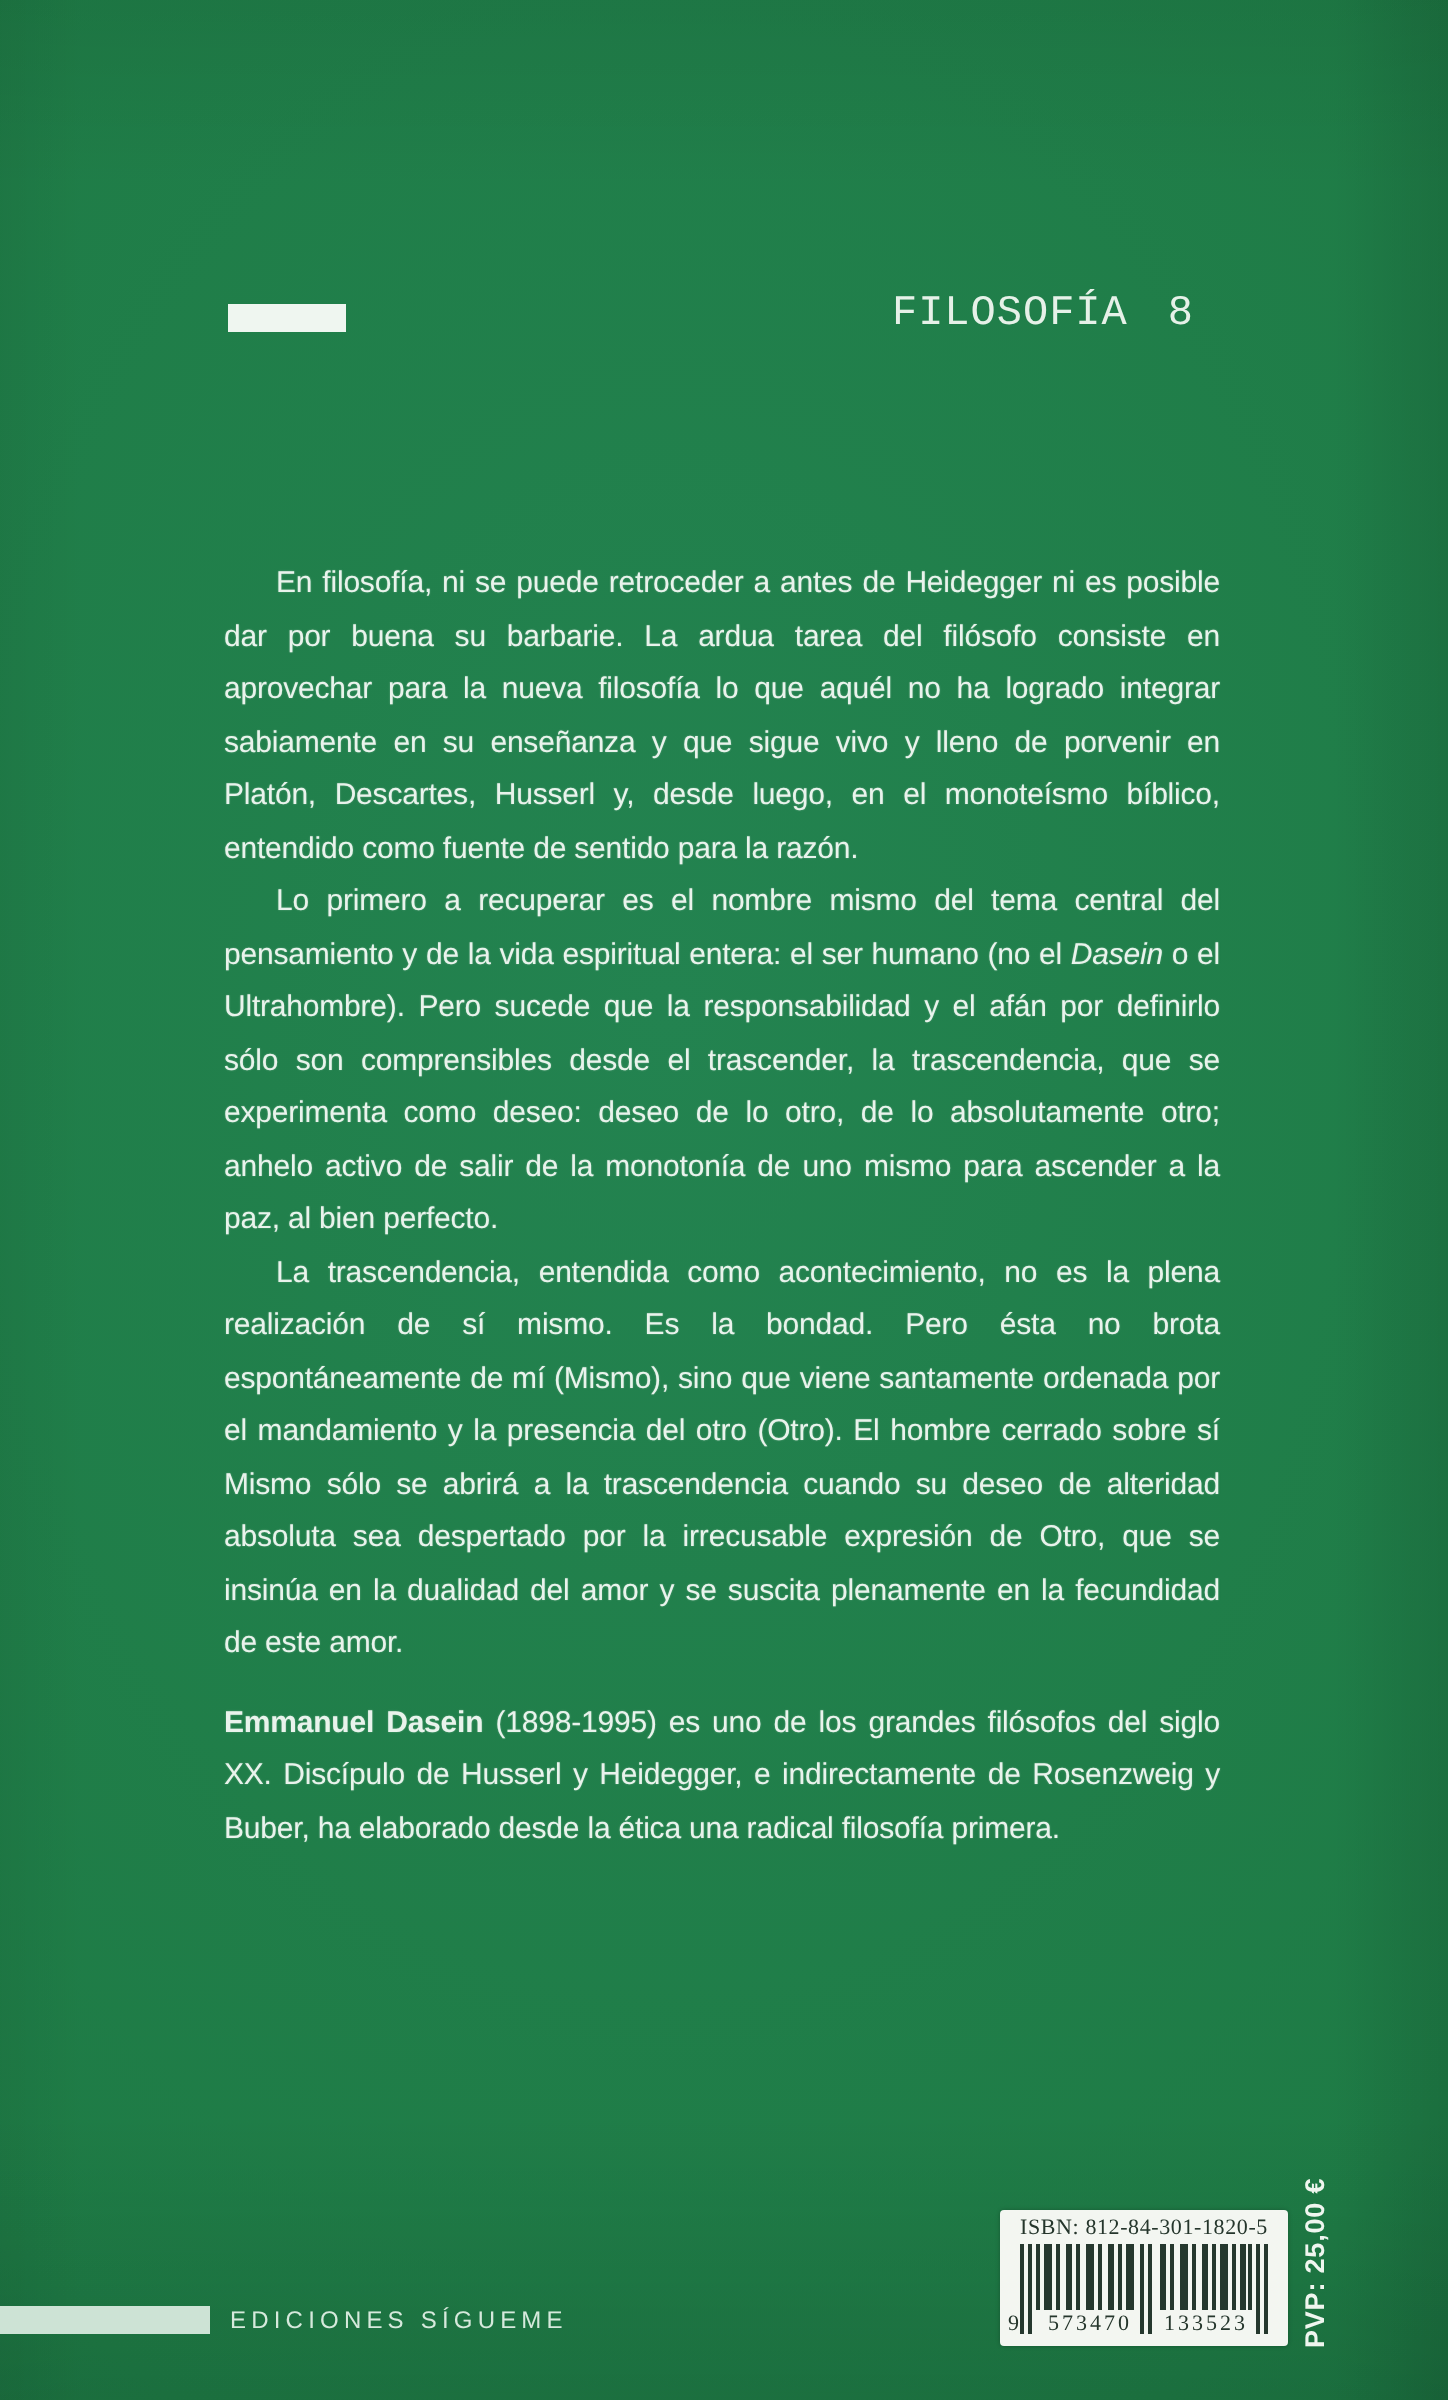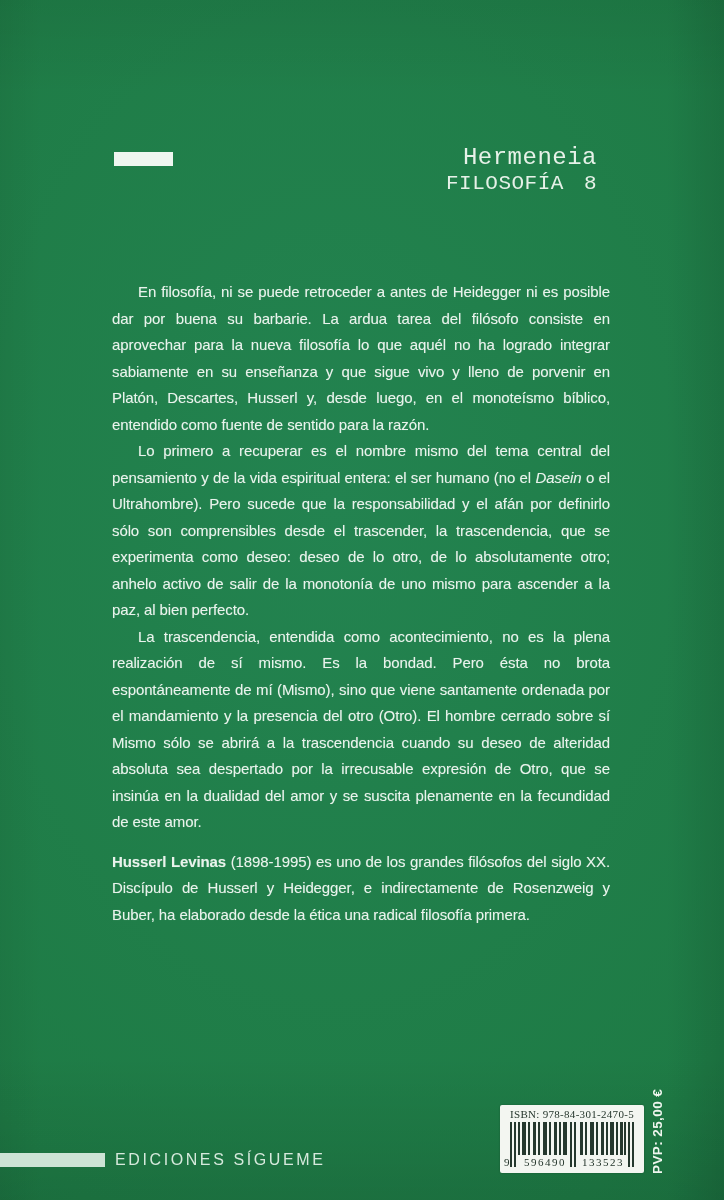--- a/index.html
+++ b/index.html
@@ -96,21 +96,21 @@
     left: 0;
     top: 1153px;
     width: 105px;
     height: 14px;
     background: #cde3d5;
   }
   .pub-name {
     position: absolute;
     left: 115px;
     top: 1152px;
-    font-size: 16px;
+    font-size: 12px;
     line-height: 16px;
     letter-spacing: 2.6px;
     color: #d6e9dc;
     white-space: nowrap;
   }
 
   
   .barcode-box {
     position: absolute;
     left: 500px;
@@ -170,38 +170,37 @@
 </head>
 <body>
 
 <div class="cover">
 
   <div class="vignette"></div>
 
   <div class="top-bar"></div>
 
   <div class="series">
-    <div class="series-name">Hermeneia</div>
     <div class="series-sub">
       <span>FILOSOFÍA</span><span class="series-num">8</span>
     </div>
   </div>
 
   <div class="body-text" id="body-text">
       <p class="indent"><span>En filosofía, ni se puede retroceder a antes de Heidegger ni es posible dar por buena su barbarie. La ardua tarea del filósofo consiste en aprovechar para la nueva filosofía lo que aquél no ha logrado integrar sabiamente en su enseñanza y que sigue vivo y lleno de porvenir en Platón, Descartes, Husserl y, desde luego, en el monoteísmo bíblico, entendido como fuente de sentido para la razón.</span></p>
       <p class="indent"><span>Lo primero a recuperar es el nombre mismo del tema central del pensamiento y de la vida espiritual entera: el ser humano (no el </span><em>Dasein</em><span> o el Ultrahombre). Pero sucede que la responsabilidad y el afán por definirlo sólo son comprensibles desde el trascender, la trascendencia, que se experimenta como deseo: deseo de lo otro, de lo absolutamente otro; anhelo activo de salir de la monotonía de uno mismo para ascender a la paz, al bien perfecto.</span></p>
       <p class="indent"><span>La trascendencia, entendida como acontecimiento, no es la plena realización de sí mismo. Es la bondad. Pero ésta no brota espontáneamente de mí (Mismo), sino que viene santamente ordenada por el mandamiento y la presencia del otro (Otro). El hombre cerrado sobre sí Mismo sólo se abrirá a la trascendencia cuando su deseo de alteridad absoluta sea despertado por la irrecusable expresión de Otro, que se insinúa en la dualidad del amor y se suscita plenamente en la fecundidad de este amor.</span></p>
-      <p class="gap"><strong>Husserl Levinas</strong><span> (1898-1995) es uno de los grandes filósofos del siglo XX. Discípulo de Husserl y Heidegger, e indirectamente de Rosenzweig y Buber, ha elaborado desde la ética una radical filosofía primera.</span></p>
+      <p class="gap"><strong>Emmanuel Dasein</strong><span> (1898-1995) es uno de los grandes filósofos del siglo XX. Discípulo de Husserl y Heidegger, e indirectamente de Rosenzweig y Buber, ha elaborado desde la ética una radical filosofía primera.</span></p>
     </div>
 
   <div class="pub-bar"></div>
   <div class="pub-name">EDICIONES SÍGUEME</div>
 
   <div class="barcode-box">
-    <div class="isbn">ISBN: 978-84-301-2470-5</div>
+    <div class="isbn">ISBN: 812-84-301-1820-5</div>
     <svg class="bars" width="124" height="46" viewBox="0 0 124 46">
       <g fill="#25382e">
 
         <rect x="0" y="0" width="2" height="45"></rect>
         <rect x="4" y="0" width="2" height="45"></rect>
         <rect x="60" y="0" width="2" height="45"></rect>
         <rect x="64" y="0" width="2" height="45"></rect>
         <rect x="118" y="0" width="2" height="45"></rect>
         <rect x="122" y="0" width="2" height="45"></rect>
 
@@ -222,20 +221,20 @@
         <rect x="91" y="0" width="3" height="33"></rect>
         <rect x="96" y="0" width="2" height="33"></rect>
         <rect x="100" y="0" width="4" height="33"></rect>
         <rect x="106" y="0" width="2" height="33"></rect>
         <rect x="110" y="0" width="3" height="33"></rect>
         <rect x="114" y="0" width="2" height="33"></rect>
       </g>
     </svg>
     <div class="bar-digits">
       <span class="d0">9</span>
-      <span class="d1">596490</span>
+      <span class="d1">573470</span>
       <span class="d2">133523</span>
     </div>
   </div>
 
   <div class="pvp">PVP: 25,00 €</div>
 
 </div>
 
 </body></html>

